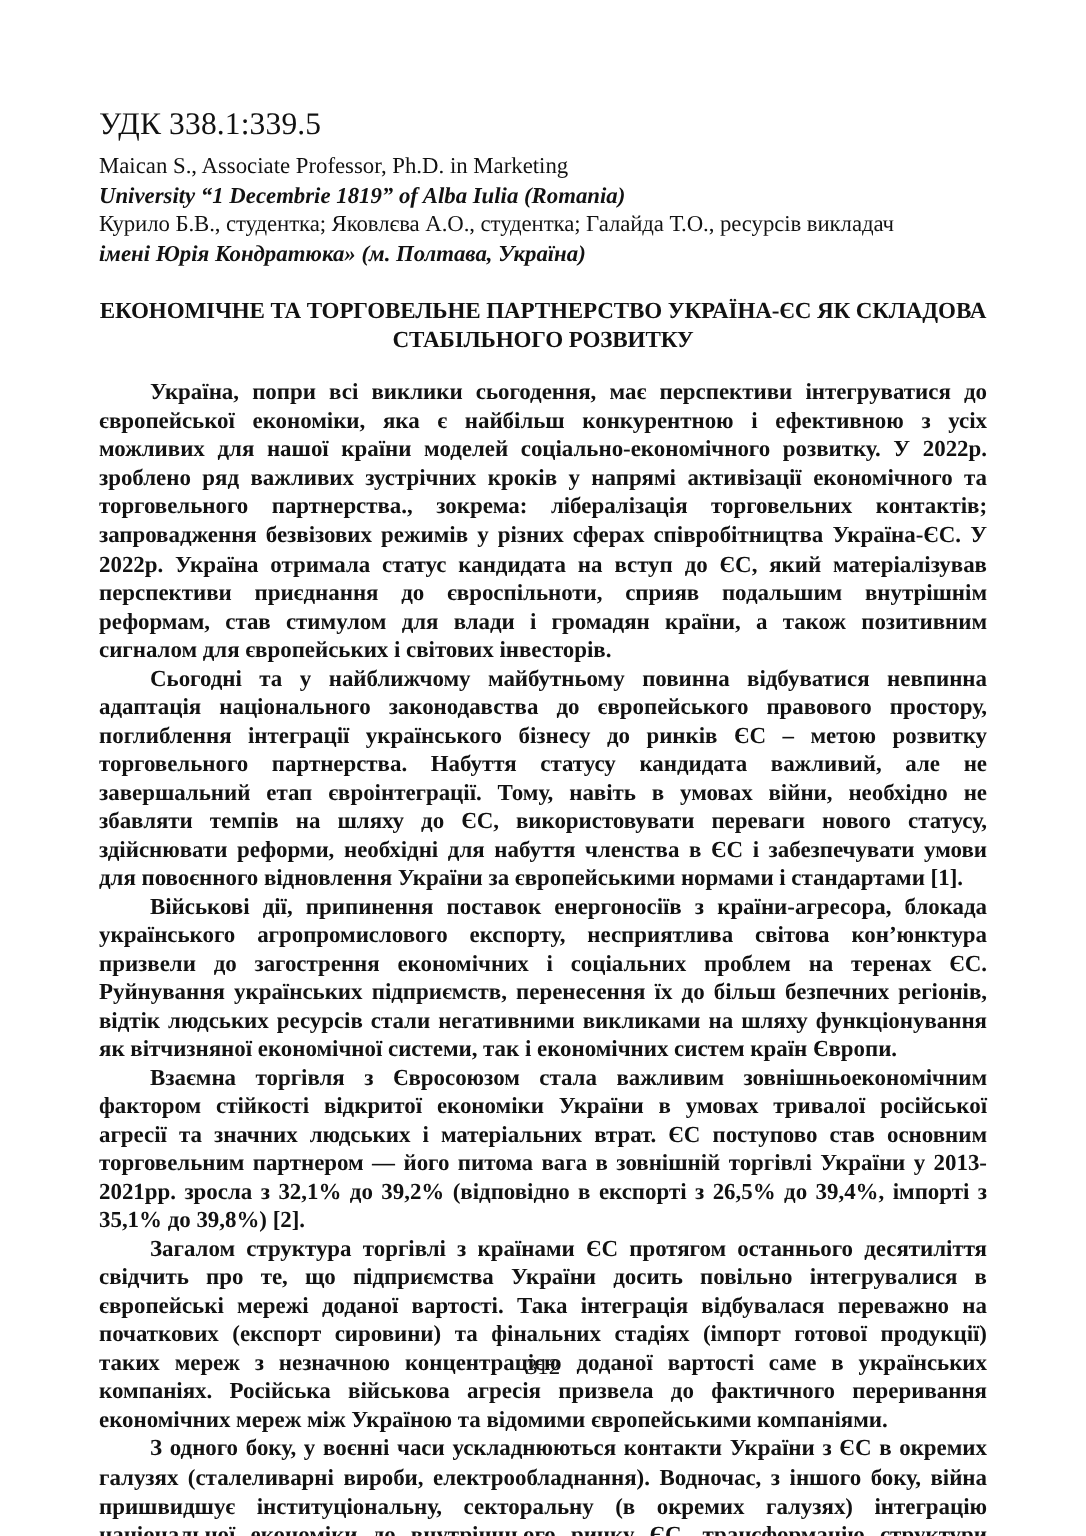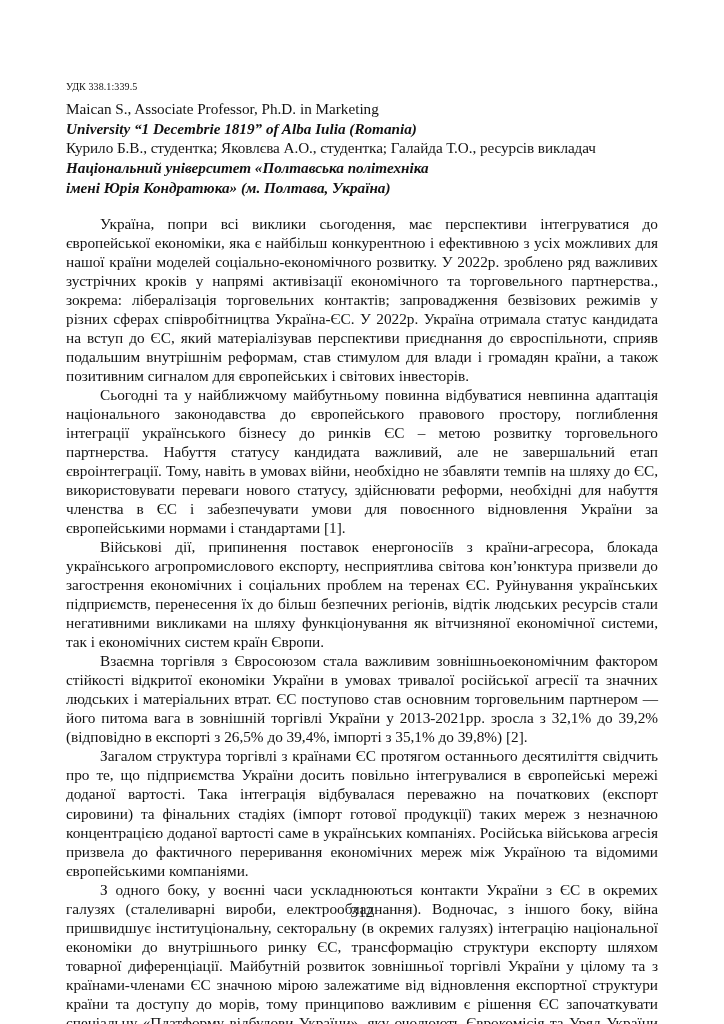--- a/index.html
+++ b/index.html
@@ -21,24 +21,24 @@
     position: relative;
     width: 724px;
     height: 1024px;
     box-sizing: border-box;
     padding: 66px 66px 0 66px;
     background: #ffffff;
   }
 
   
   .udk {
-    font-size: 10px;
+    font-size: 21px;
     line-height: 1.18;
     text-align: left;
-    margin: 15px 0 6px 0;
+    margin: 4px 0 6px 0;
     letter-spacing: 0.1px;
   }
 
   .byline {
     font-size: 15.2px;
     line-height: 1.30;
     margin: 0;
   }
   .byline .line {
     display: block;
@@ -71,20 +71,21 @@
   }
   .body p {
     margin: 0;
     text-align: justify;
     text-justify: inter-word;
     text-indent: 34px;
     font-size: 15.3px;
     line-height: 1.245;
     hyphens: none;
     letter-spacing: -0.02px;
+    font-weight: bold;
   }
 
   
   .folio {
     position: absolute;
     left: 0;
     right: 0;
     top: 904px;
     text-align: center;
     font-size: 15.2px;
@@ -95,24 +96,27 @@
 <body>
 
 <div class="page">
 
   <div class="udk">УДК 338.1:339.5</div>
 
   <div class="byline">
     <span class="line">Maican S., Associate Professor, Ph.D. in Marketing</span>
     <span class="line ital">University “1 Decembrie 1819” of Alba Iulia (Romania)</span>
     <span class="line wide">Курило Б.В., студентка; Яковлєва А.О., студентка; Галайда Т.О., ресурсів викладач</span>
-    <span class="line ital">Національний  університет «Полтавська політехніка</span>
     <span class="line ital">імені Юрія Кондратюка» (м. Полтава, Україна)</span>
   </div>
 
+  <h1 class="title">
+    <span class="line">ЕКОНОМІЧНЕ ТА ТОРГОВЕЛЬНЕ ПАРТНЕРСТВО УКРАЇНА-ЄС ЯК СКЛАДОВА</span>
+    <span class="line">СТАБІЛЬНОГО РОЗВИТКУ</span>
+  </h1>
 
   <div class="body">
     <p>Україна, попри всі виклики сьогодення, має перспективи інтегруватися до європейської економіки, яка є найбільш конкурентною і ефективною з усіх можливих для нашої країни моделей соціально-економічного розвитку. У 2022р. зроблено ряд важливих зустрічних кроків у напрямі активізації економічного та торговельного партнерства., зокрема: лібералізація торговельних контактів; запровадження безвізових режимів у різних сферах співробітництва Україна-ЄС. У 2022р. Україна отримала статус кандидата на вступ до ЄС, який матеріалізував перспективи приєднання до євроспільноти, сприяв подальшим внутрішнім реформам, став стимулом для влади і громадян країни, а також позитивним сигналом для європейських і світових інвесторів.</p>
     <p>Сьогодні та у найближчому майбутньому повинна відбуватися невпинна адаптація національного законодавства до європейського правового простору, поглиблення інтеграції українського бізнесу до ринків ЄС – метою розвитку торговельного партнерства. Набуття статусу кандидата важливий, але не завершальний етап євроінтеграції. Тому, навіть в умовах війни, необхідно не збавляти темпів на шляху до ЄС, використовувати переваги нового статусу, здійснювати реформи, необхідні для набуття членства в ЄС і забезпечувати умови для повоєнного відновлення України за європейськими нормами і стандартами [1].</p>
     <p>Військові дії, припинення поставок енергоносіїв з країни-агресора, блокада українського агропромислового експорту, несприятлива світова кон’юнктура призвели до загострення економічних і соціальних проблем на теренах ЄС. Руйнування українських підприємств, перенесення їх до більш безпечних регіонів, відтік людських ресурсів стали негативними викликами на шляху функціонування як вітчизняної економічної системи, так і економічних систем країн Європи.</p>
     <p>Взаємна торгівля з Євросоюзом стала важливим зовнішньоекономічним фактором стійкості відкритої економіки України в умовах тривалої російської агресії та значних людських і матеріальних втрат. ЄС поступово став основним торговельним партнером — його питома вага в зовнішній торгівлі України у 2013-2021рр. зросла з 32,1% до 39,2% (відповідно в експорті з 26,5% до 39,4%, імпорті з 35,1% до 39,8%) [2].</p>
     <p>Загалом структура торгівлі з країнами ЄС протягом останнього десятиліття свідчить про те, що підприємства України досить повільно інтегрувалися в європейські мережі доданої вартості. Така інтеграція відбувалася переважно на початкових (експорт сировини) та фінальних стадіях (імпорт готової продукції) таких мереж з незначною концентрацією доданої вартості саме в українських компаніях. Російська військова агресія призвела до фактичного переривання економічних мереж між Україною та відомими європейськими компаніями.</p>
     <p>З одного боку, у воєнні часи ускладнюються контакти України з ЄС в окремих галузях (сталеливарні вироби, електрообладнання). Водночас, з іншого боку, війна пришвидшує інституціональну, секторальну (в окремих галузях) інтеграцію національної економіки до внутрішнього ринку ЄС, трансформацію структури експорту шляхом товарної диференціації. Майбутній розвиток зовнішньої торгівлі України у цілому та з країнами-членами ЄС значною мірою залежатиме від відновлення експортної структури країни та доступу до морів, тому принципово важливим є рішення ЄС започаткувати спеціальну «Платформу відбудови України», яку очолюють Єврокомісія та Уряд України [3].</p>
   </div>
 

